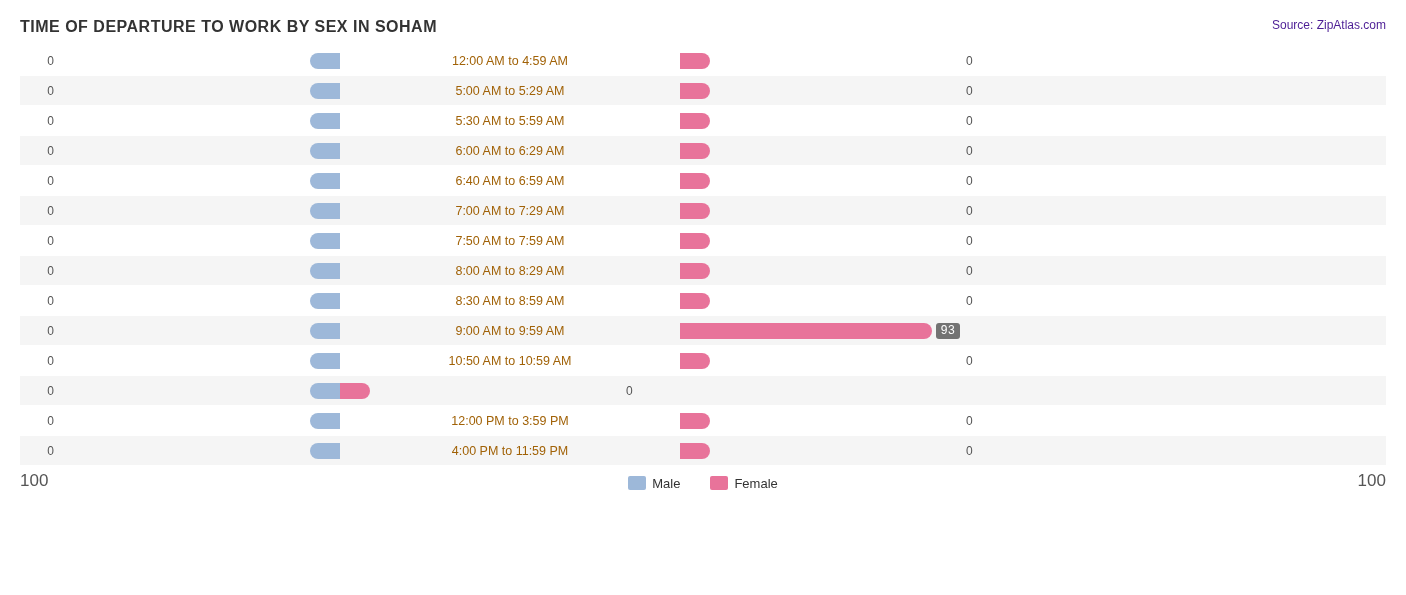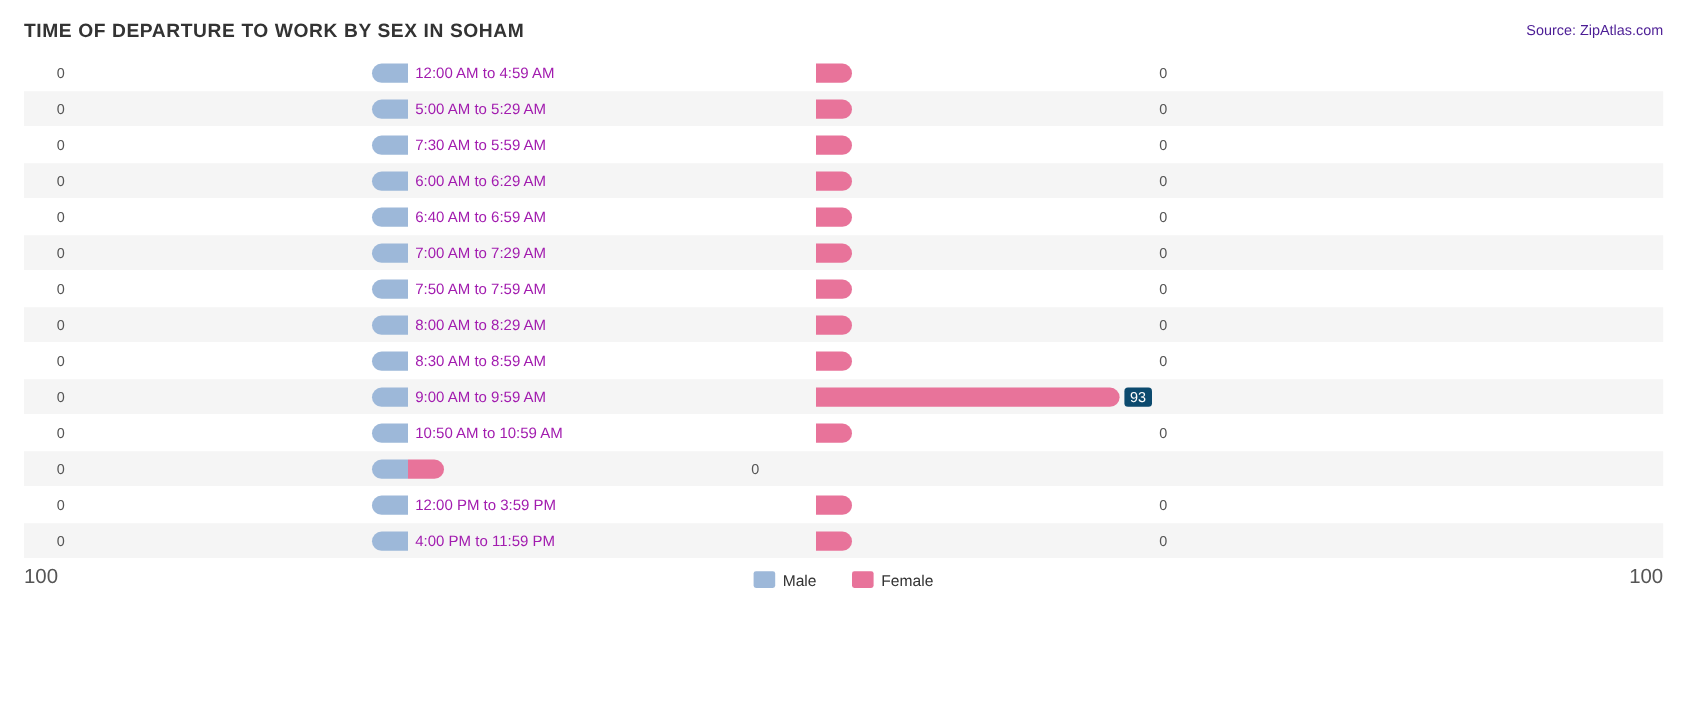--- a/index.html
+++ b/index.html
@@ -95,23 +95,23 @@
       align-items: center;
       flex-shrink: 0;
     }
     .left-bar {
       height: 16px;
       border-radius: 8px 0 0 8px;
       background: #9db8d9;
     }
     .label-center {
       width: 340px;
-      text-align: left;
+      text-align: center;
       font-size: 12.5px;
-      color: #a21caf;
+      color: #a16207;
       flex-shrink: 0;
       padding: 0 6px;
     }
     .right-bar-area {
       width: 280px;
       display: flex;
       justify-content: flex-start;
       align-items: center;
       flex-shrink: 0;
       position: relative;
@@ -123,26 +123,27 @@
     }
     .right-value {
       width: 60px;
       text-align: left;
       font-size: 12px;
       color: #555;
       padding-left: 6px;
       flex-shrink: 0;
     }
     .right-value-special {
-      background: #0c4a6e;
+      background: #737373;
       color: white;
       border-radius: 3px;
       padding: 1px 5px;
       font-size: 12px;
       margin-left: 4px;
+      font-family: Liberation Mono, monospace;
     }
   </style>
 </head>
 <body>
 
 <div class="chart-container">
   <div class="chart-title">TIME OF DEPARTURE TO WORK BY SEX IN SOHAM</div>
   <div class="source">Source: ZipAtlas.com</div>
 
   <div class="chart-area">
@@ -169,21 +170,21 @@
         <div class="right-bar" style="width:30px; background:#e8739a;"></div>
 
       </div>
       <div class="right-value">0</div>
     </div>
         <div class="bar-row">
       <div class="left-value">0</div>
       <div class="left-bar-area">
         <div class="left-bar" style="width:30px; background:#9db8d9;"></div>
       </div>
-      <div class="label-center">7:30 AM to 5:59 AM</div>
+      <div class="label-center">5:30 AM to 5:59 AM</div>
       <div class="right-bar-area">
         <div class="right-bar" style="width:30px; background:#e8739a;"></div>
 
       </div>
       <div class="right-value">0</div>
     </div>
         <div class="bar-row">
       <div class="left-value">0</div>
       <div class="left-bar-area">
         <div class="left-bar" style="width:30px; background:#9db8d9;"></div>

